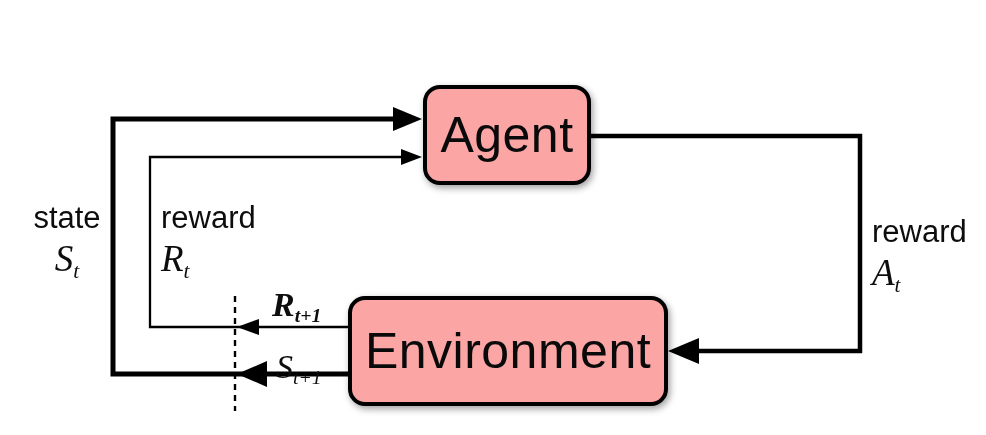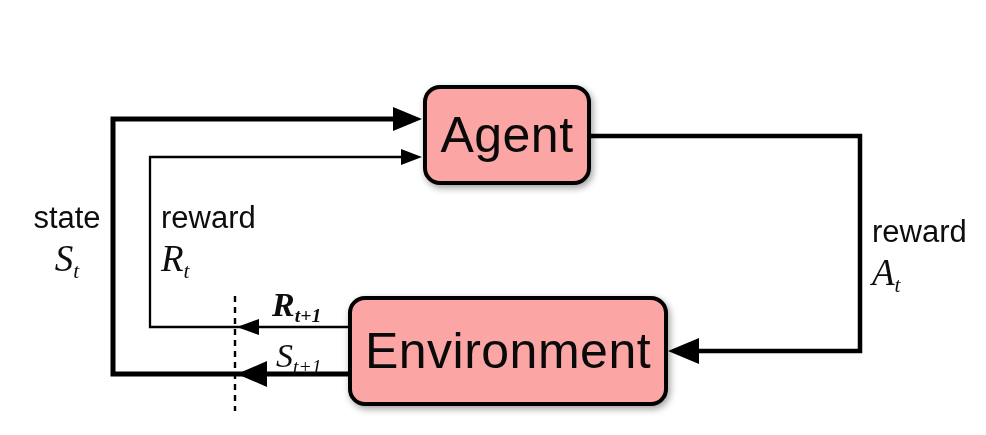--- a/index.html
+++ b/index.html
@@ -48,21 +48,21 @@
   .math sub {
     font-size: 0.58em;
     line-height: 0;
     vertical-align: -0.32em;
   }
   .math-sm { font-size: 34px; }
   .lbl-state  { left: 22px;  top: 200px; width: 90px; text-align: center; }
   .lbl-reward { left: 161px; top: 200px; text-align: left; }
   .lbl-action { left: 872px; top: 214px; text-align: left; }
   .lbl-next-reward { position: absolute; left: 272px; top: 286px; font-weight: bold; }
-  .lbl-next-state  { position: absolute; left: 276px; top: 337px; }
+  .lbl-next-state  { position: absolute; left: 276px; top: 348px; }
 </style>
 </head>
 <body>
 
 <div class="canvas">
 
   <svg class="layer" width="986" height="435" viewBox="0 0 986 435">
 
     <path d="M 348 374 H 113 V 119 H 398" fill="none" stroke="#000000" stroke-width="5"></path>
     <polygon points="422,119 393,107 393,131" fill="#000000"></polygon>

